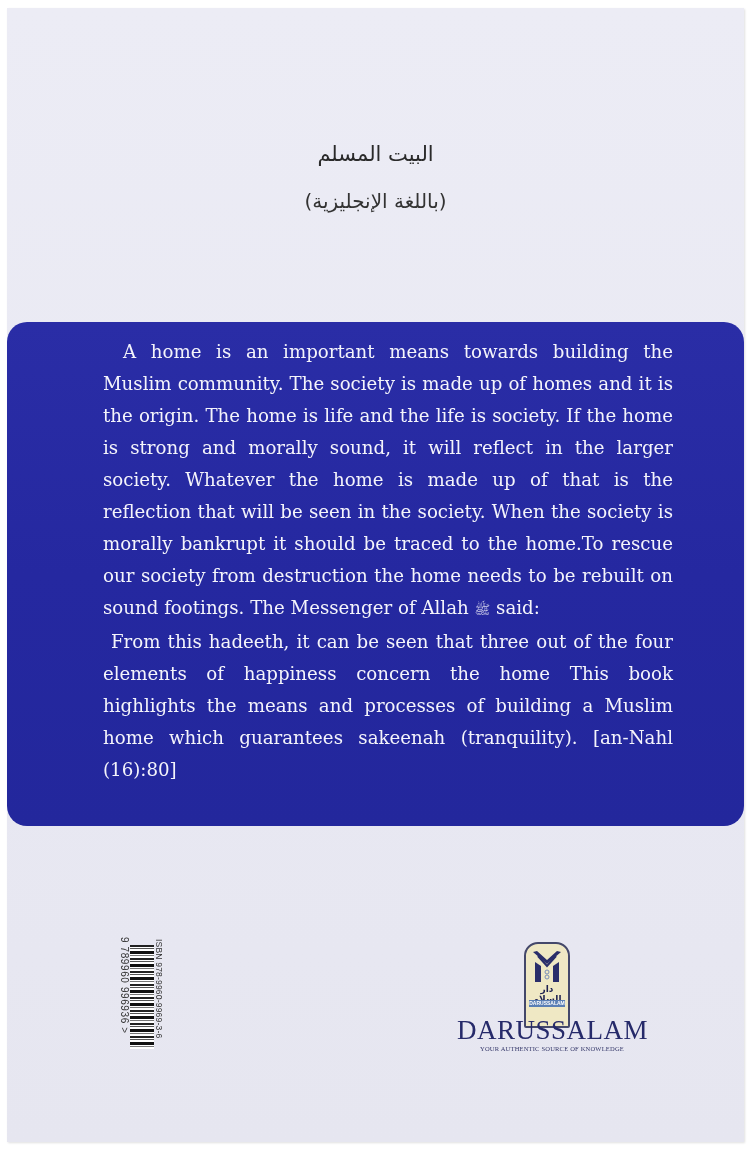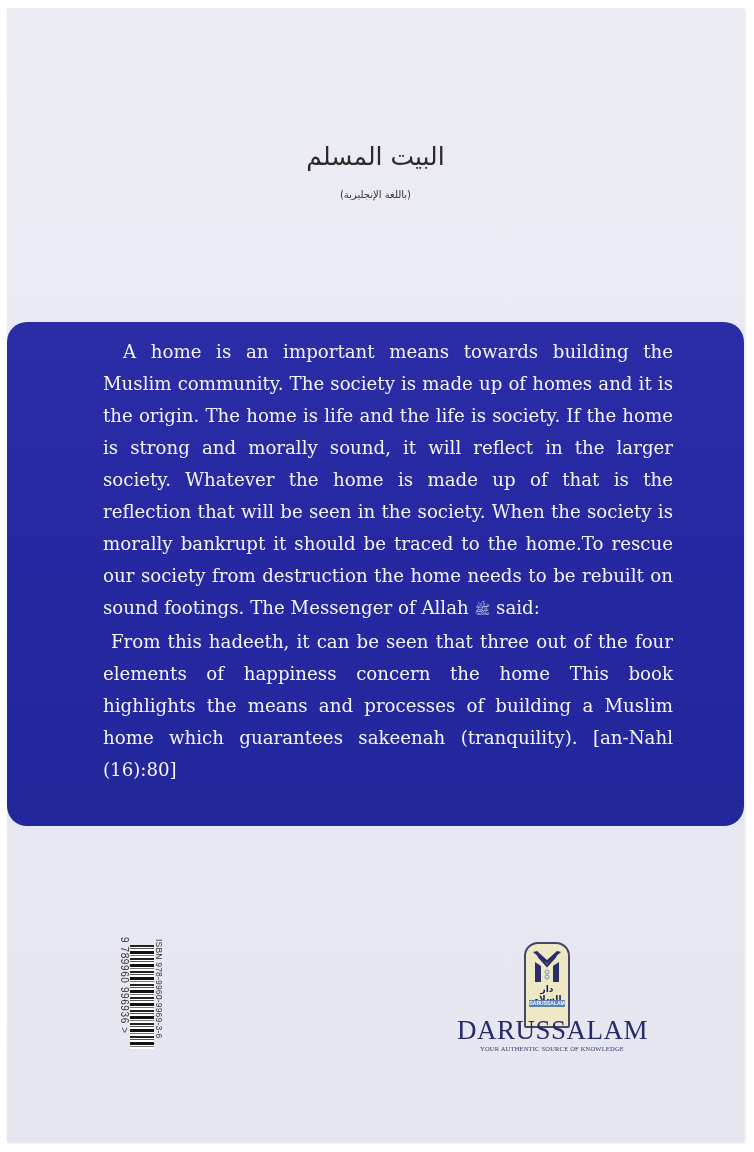--- a/index.html
+++ b/index.html
@@ -16,31 +16,31 @@
       width: 737px; height: 1134px;
       background: linear-gradient(180deg, #ececf5 0%, #e9e9f3 50%, #e6e6f0 100%);
       box-shadow: 1px 1px 2px rgba(0,0,0,0.12);
     }
     .ar-title {
       position: absolute;
       left: 0; right: 0; top: 134px;
       text-align: center;
       direction: rtl;
       font-family: "DejaVu Sans", sans-serif;
-      font-size: 25px;
+      font-size: 21px;
       color: #2a2a2a;
       letter-spacing: 0px;
     }
     .ar-subtitle {
       position: absolute;
       left: 0; right: 0; top: 181px;
       text-align: center;
       direction: rtl;
       font-family: "DejaVu Sans", sans-serif;
-      font-size: 10px;
+      font-size: 20px;
       color: #333333;
     }
     .band {
       position: absolute;
       left: 0; top: 314px;
       width: 737px; height: 504px;
       background: #272aa0;
       background: linear-gradient(180deg, #2a2da6 0%, #2528a0 50%, #23279c 100%);
       border-radius: 20px;
     }

